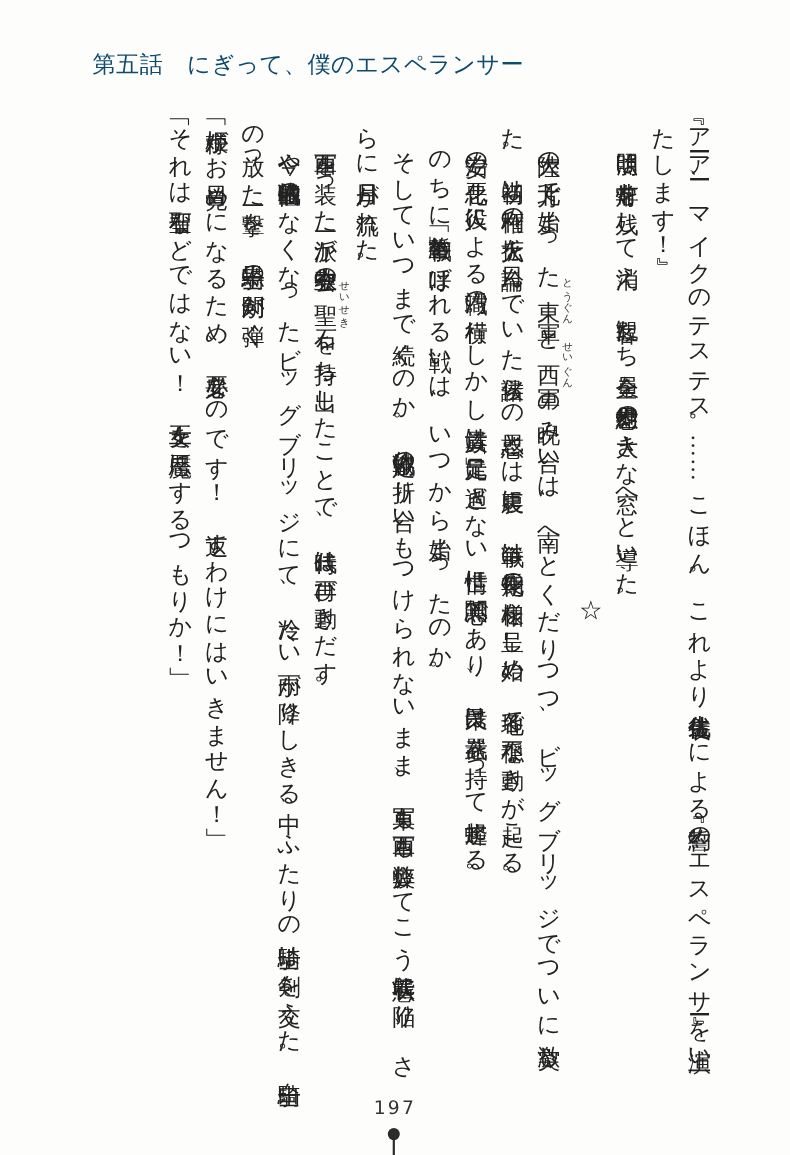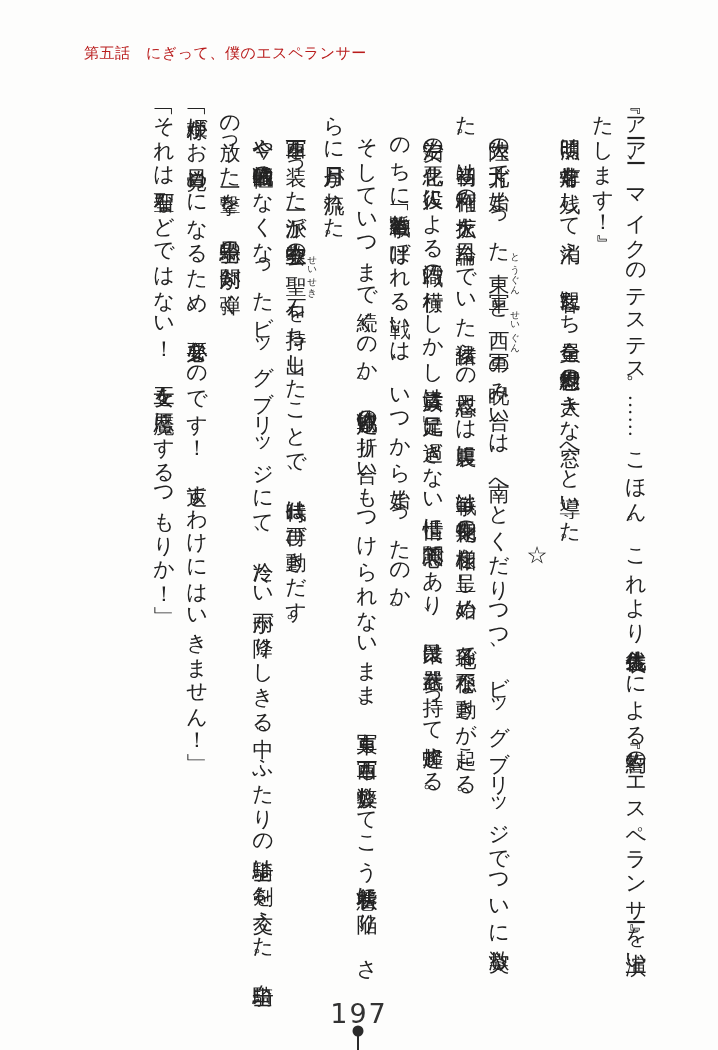--- a/index.html
+++ b/index.html
@@ -17,23 +17,23 @@
     position: relative;
     width: 718px;
     height: 1050px;
     background: #fdfdfc;
     color: #222;
   }
   .chapter-header {
     position: absolute;
     top: 44px;
     left: 84px;
-    font-size: 15px;
+    font-size: 21px;
     letter-spacing: 0.5px;
-    color: #b91c1c;
+    color: #0c4a6e;
     white-space: nowrap;
   }
   .text-body {
     position: absolute;
     top: 101px;
     right: 66px;
     height: 878px;
     writing-mode: vertical-rl;
     text-orientation: mixed;
     font-size: 21px;
@@ -58,21 +58,21 @@
   ruby rt {
     font-size: 9.5px;
     letter-spacing: 0;
     color: #333;
   }
   .page-number {
     position: absolute;
     top: 998px;
     left: 50%;
     transform: translateX(-50%);
-    font-size: 27px;
+    font-size: 17px;
     letter-spacing: 2px;
     color: #333;
     font-family: "DejaVu Sans", sans-serif;
   }
   .pin-ornament {
     position: absolute;
     top: 1023px;
     left: 350px;
     width: 16px;
     height: 27px;

